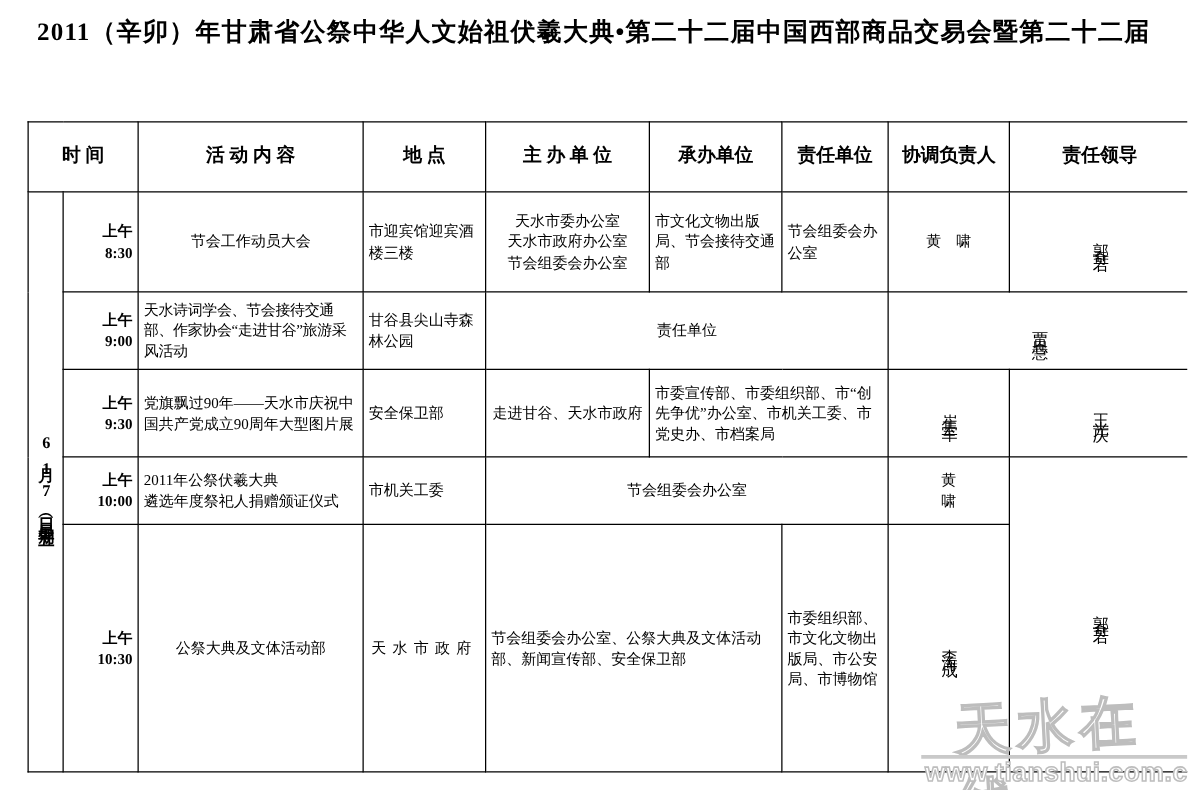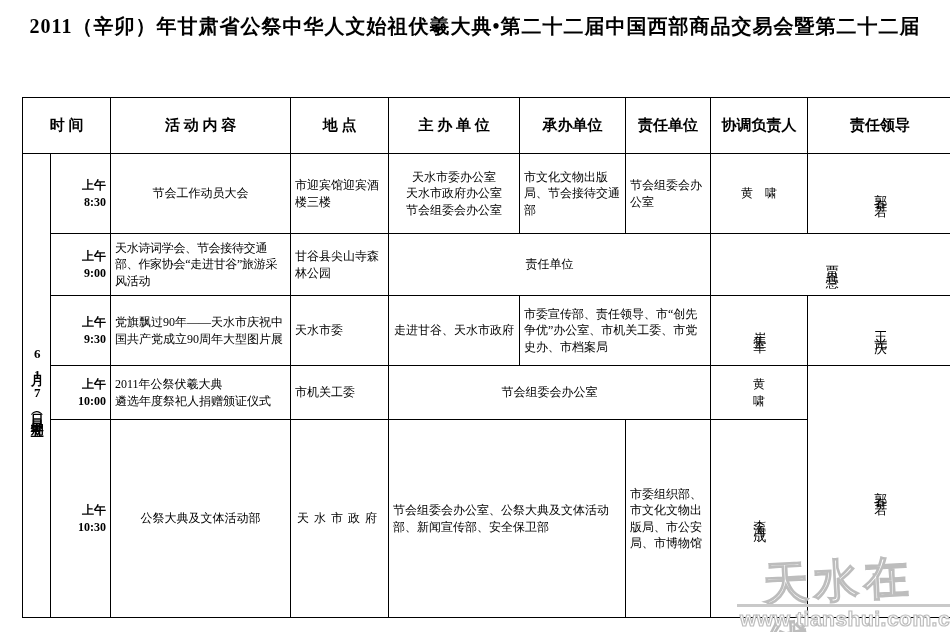--- a/index.html
+++ b/index.html
@@ -111,23 +111,23 @@
       <td colspan="3" class="c">责任单位</td>
       <td colspan="2" class="c">
         <span class="vname">贾忠慧</span>
       </td>
     </tr>
 
     <tr class="h-r3">
       <td class="time">上午
 9:30</td>
       <td class="l">党旗飘过90年——天水市庆祝中国共产党成立90周年大型图片展</td>
-      <td class="l">天水市委</td>
+      <td class="l">安全保卫部</td>
       <td class="c">走进甘谷、天水市政府</td>
-      <td colspan="2" class="l">市委宣传部、责任领导、市“创先争优”办公室、市机关工委、市党史办、市档案局</td>
+      <td colspan="2" class="l">市委宣传部、市委组织部、市“创先争优”办公室、市机关工委、市党史办、市档案局</td>
       <td class="c">
         <span class="vname">崔玉军</span>
       </td>
       <td class="c">
         <span class="vname">王光庆</span>
       </td>
     </tr>
 
     <tr class="h-r4">
       <td class="time">上午

